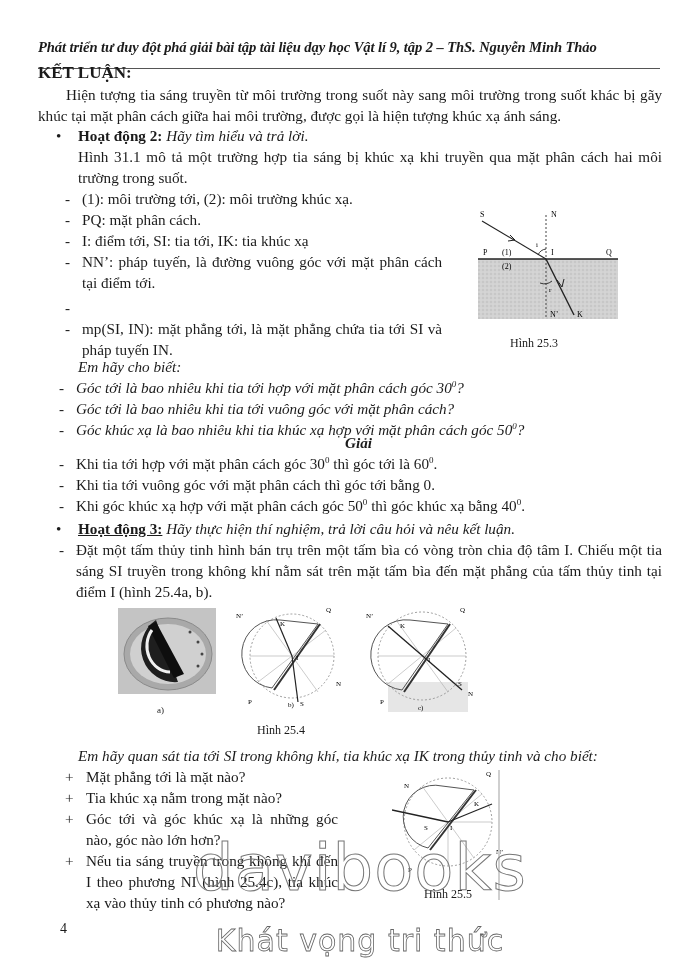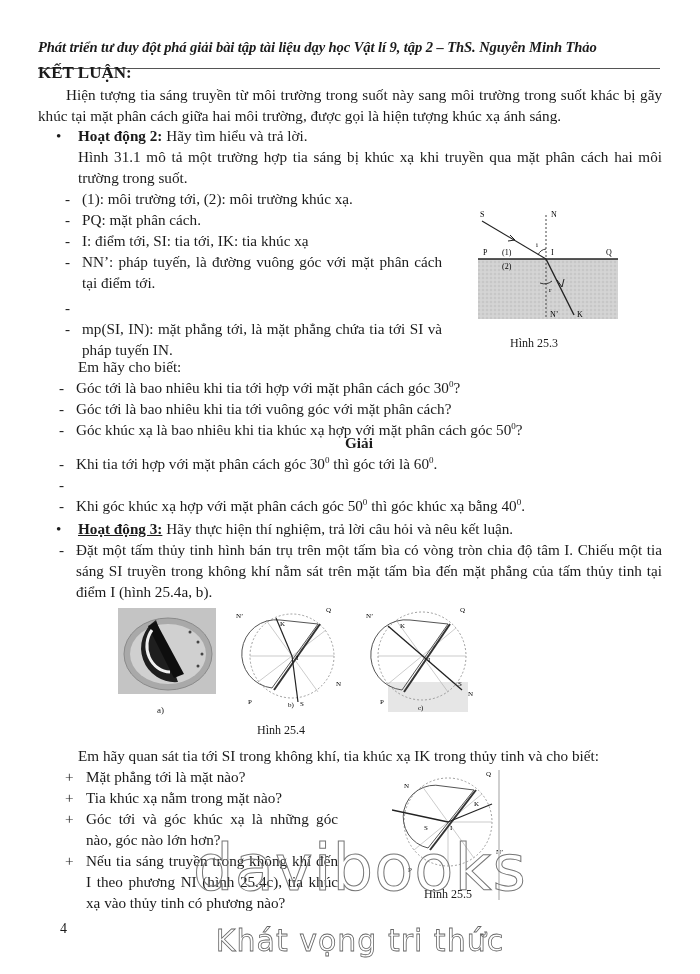--- a/index.html
+++ b/index.html
@@ -15,21 +15,21 @@
     border-bottom: 1.5px solid #555; padding-bottom: 10px; white-space: nowrap;
     letter-spacing: -0.1px;
   }
   .conclusion-title { left: 38px; top: 62px; font-weight: bold; font-size: 17px; }
   .para { text-align: justify; }
   .indent { text-indent: 28px; }
   .bullet-row { display: flex; }
   .bullet-row .mark { width: 22px; flex: none; }
   .dash-row { display: flex; }
   .dash-row .mark { width: 20px; flex: none; text-align: left; padding-left: 3px; box-sizing: border-box; }
-  .it { }
+  .it { font-style: italic; }
   .b { font-weight: bold; }
   .u { text-decoration: underline; }
   sup { font-size: 9px; line-height: 0; }
   .arc { position: relative; display: inline-block; }
   .arc::before {
     content: ""; position: absolute; left: 1px; right: 1px; top: -3px; height: 6px;
     border-top: 1px solid #222; border-radius: 50% 50% 0 0;
   }
   .caption { font-size: 12px; }
   .fig-box svg { display: block; }
@@ -132,20 +132,21 @@
 </div>
 <div class="abs it b" style="left:345px; top:432px;">Giải</div>
 
 <div class="abs" style="left:56px; top:453px; width:600px;">
   <div class="dash-row">
       <span class="mark">-</span>
       <span><span>Khi tia tới hợp với mặt phân cách góc 30</span><sup>0</sup><span> thì góc tới là 60</span><sup>0</sup><span>.</span></span>
     </div>
   <div class="dash-row">
       <span class="mark">-</span>
+      <span>Khi tia tới vuông góc với mặt phân cách thì góc tới bằng 0.</span>
     </div>
   <div class="dash-row">
       <span class="mark">-</span>
       <span><span>Khi góc khúc xạ hợp với mặt phân cách góc 50</span><sup>0</sup><span> thì góc khúc xạ bằng 40</span><sup>0</sup><span>.</span></span>
     </div>
 </div>
 
 <div class="abs bullet-row" style="left:56px; top:518px;">
   <span class="mark">•</span>
   <span class="b u">Hoạt động 3:</span>&nbsp;<span class="it">Hãy thực hiện thí nghiệm, trả lời câu hỏi và nêu kết luận.</span>

